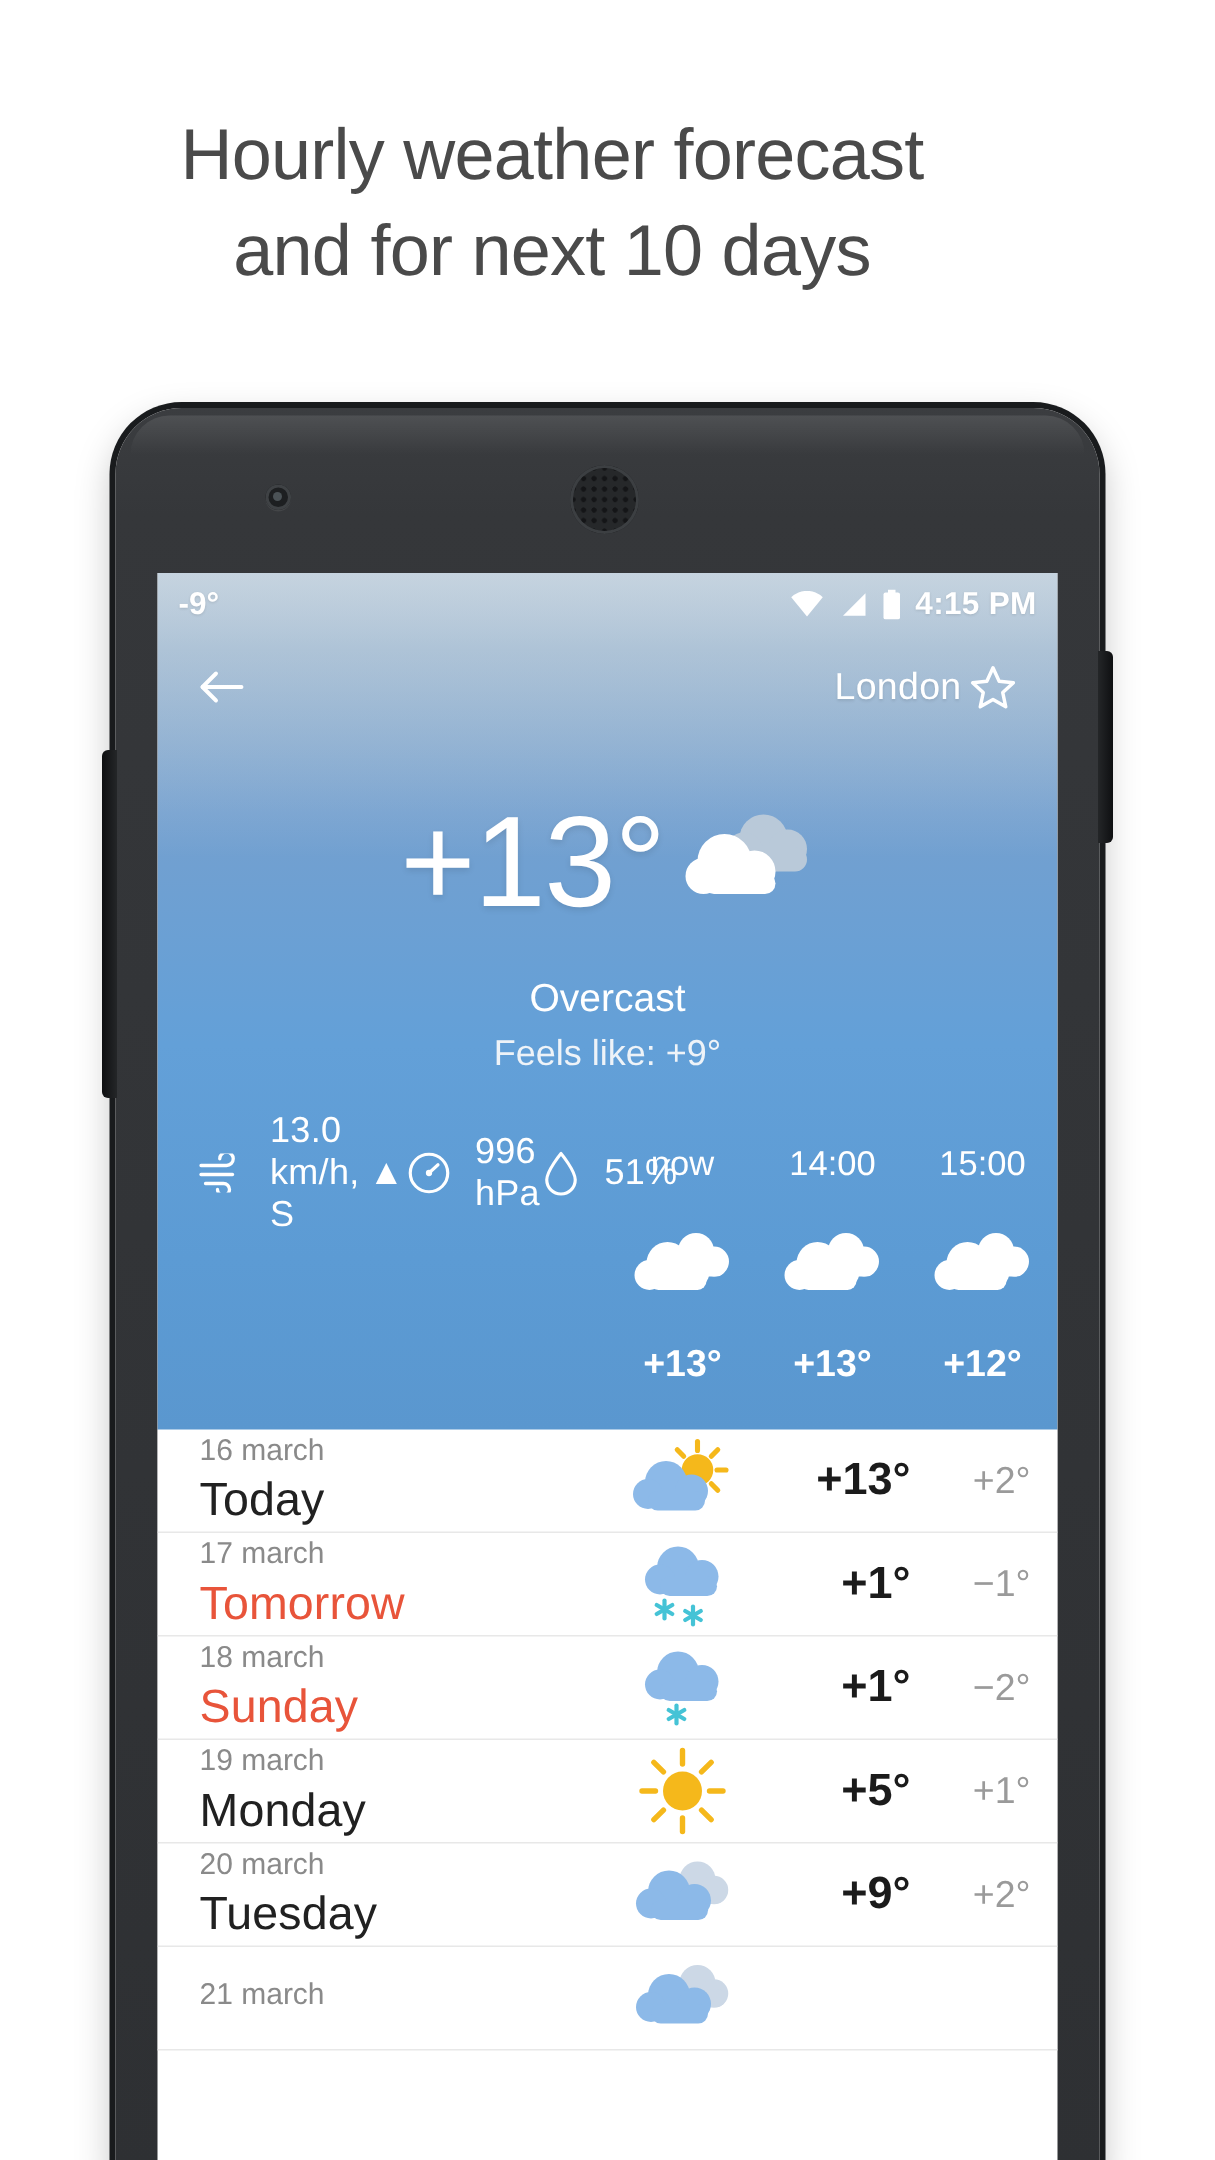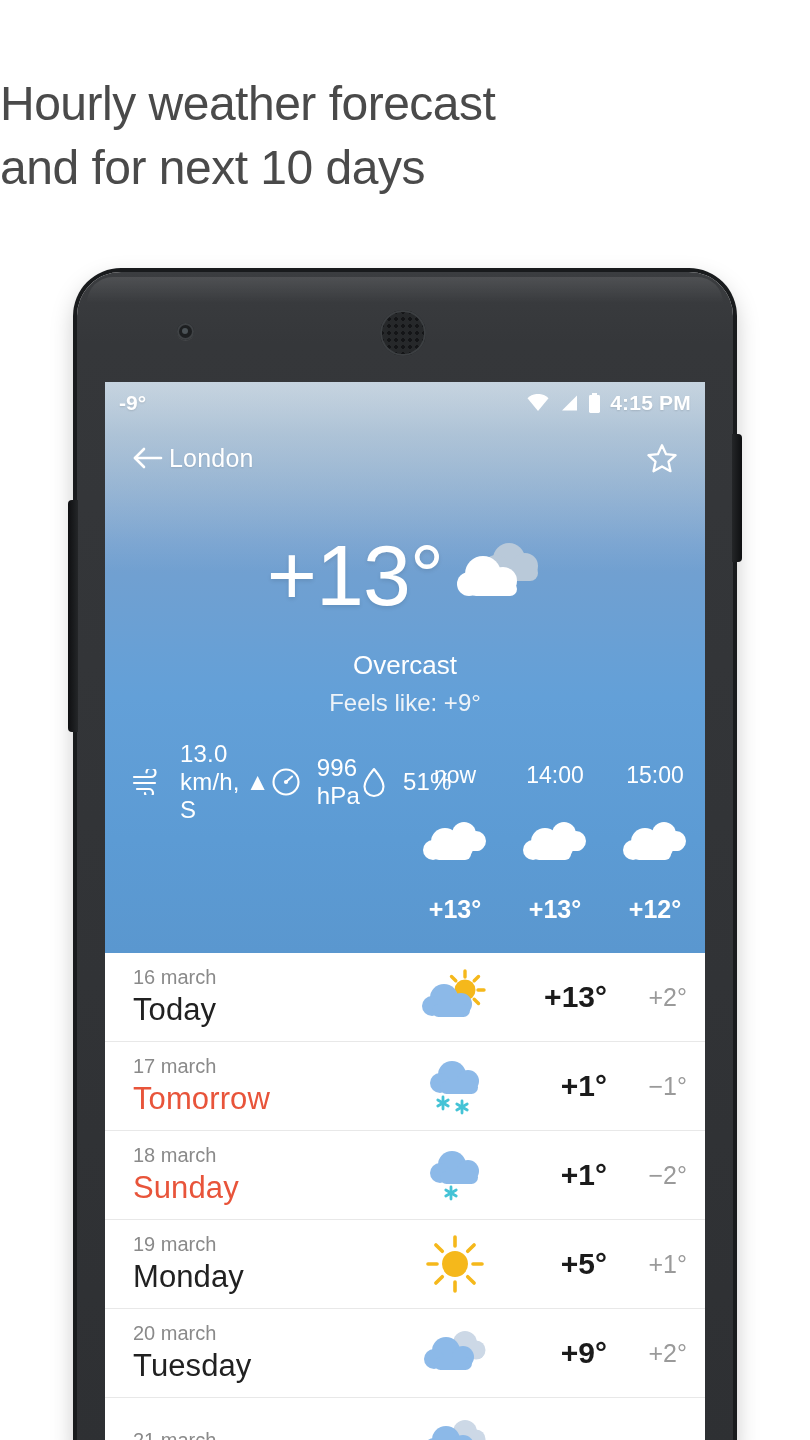--- a/index.html
+++ b/index.html
@@ -7,21 +7,21 @@
     width:810px; height:1440px; overflow:hidden;
     background:#ffffff;
     font-family:"Liberation Sans", sans-serif;
     -webkit-font-smoothing:antialiased;
   }
   #root{ position:relative; width:810px; height:1440px; background:#fff; }
 
   
   .headline{
     position:absolute; left:0; top:72px; width:736px;
-    color:#4a4a4a;
+    text-align:center; color:#4a4a4a;
     font-size:48px; font-weight:400; line-height:64px;
     letter-spacing:-0.5px;
   }
   .headline .ln{ display:block; }
 
   
   .phone{
     position:absolute; left:77px; top:272px;
     width:656px; height:1180px;
     background:linear-gradient(180deg,#3b3d40 0%, #35373a 6%, #313336 60%, #2e3033 100%);
@@ -87,21 +87,21 @@
   }
   .sb-right{ display:flex; align-items:center; gap:9px; }
   .sb-time{ font-size:21px; font-weight:700; letter-spacing:0.2px; }
 
   
   .appbar{
     position:absolute; left:0; top:48px; width:600px; height:56px;
     display:flex; align-items:center; padding:0 22px; z-index:3;
   }
   .appbar .title{
-    flex:1; text-align:left; font-size:25px; font-weight:400;
+    flex:1; text-align:right; font-size:25px; font-weight:400;
     letter-spacing:0.2px; text-shadow:0 1px 2px rgba(0,0,0,0.10);
   }
   .iconbtn{ width:42px; height:42px; display:flex; align-items:center; justify-content:center; }
 
   
   .current{
     position:absolute; left:0; top:150px; width:600px; text-align:center; z-index:2;
   }
   .cur-row{ display:flex; align-items:center; justify-content:center; gap:4px; }
   .cur-temp{
@@ -120,21 +120,21 @@
   .detail-row{ display:flex; align-items:center; gap:15px; height:44px; }
   .detail-txt{ font-size:24px; font-weight:400; letter-spacing:0.2px; display:flex; align-items:center; gap:6px;}
   .hourly{ width:300px; display:flex;justify-content:center; }
   .hcol{ flex:1; display:flex; flex-direction:column; align-items:center; justify-content:space-between; padding-top:8px; padding-bottom:20px;}
   .hcol .htime{ font-size:23px; font-weight:400; }
   .hcol .htemp{ font-size:25px; font-weight:700; }
 
   
   .daily{ background:#fff; }
   .drow{
-    position:relative; height:89px; display:flex; align-items:center;
+    position:relative; height:69px; display:flex; align-items:center;
     padding:0 18px 0 28px; border-bottom:1px solid #e8e8e8;
   }
   .drow .dleft{ flex:1; display:flex; flex-direction:column; justify-content:center; gap:3px; }
   .ddate{ font-size:20px; color:#8a8a8a; font-weight:400; }
   .dday{ font-size:31px; color:#212121; font-weight:400; letter-spacing:0.1px; }
   .dday.weekend{ color:#e8543a; }
   .dicon{ width:84px; display:flex; align-items:center; justify-content:center; }
   .dhigh{ width:110px; text-align:right; font-size:30px; font-weight:700; color:#1b1b1b; }
   .dlow{ width:80px; text-align:right; font-size:25px; font-weight:400; color:#9a9a9a; }
 

